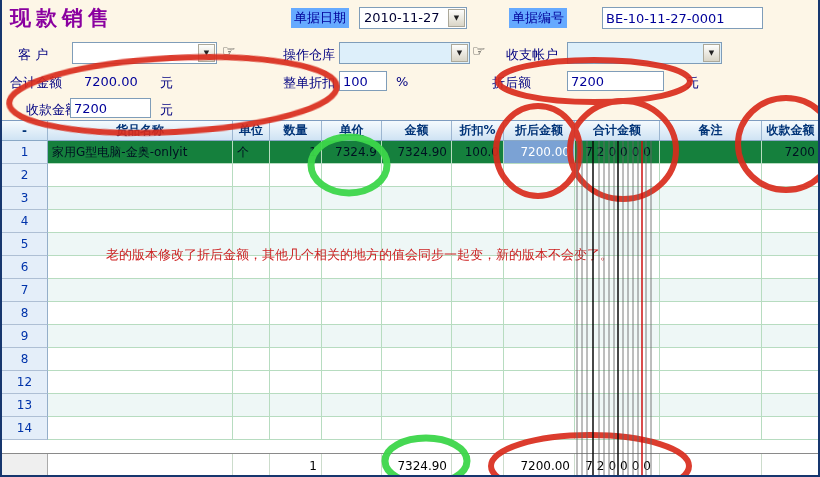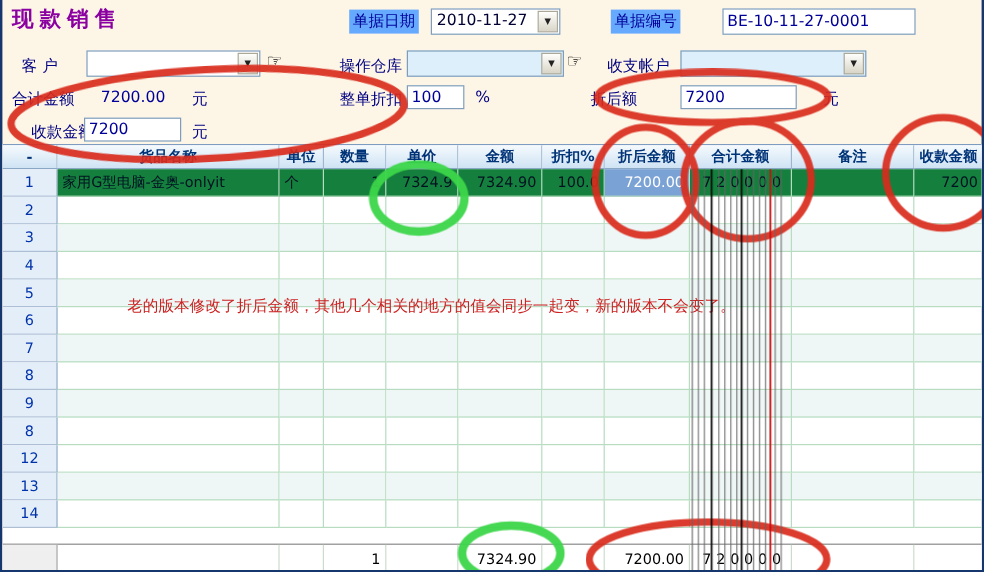--- a/index.html
+++ b/index.html
@@ -4,21 +4,21 @@
 <style>
   html,body { margin:0; padding:0; background:#fff; }
   body { font-family:"DejaVu Sans","Liberation Sans",sans-serif; }
   #window {
     position:relative; width:820px; height:477px; overflow:hidden;
     background:#fdf6e7;
     border-left:2px solid #16366e; border-right:2px solid #16366e; border-bottom:2px solid #16366e;
     box-sizing:border-box;
   }
   .abs { position:absolute; }
-  .title { font-size:18px; font-weight:bold; color:#8a00a0; letter-spacing:5px; }
+  .title { font-size:21px; font-weight:bold; color:#8a00a0; letter-spacing:5px; }
   .flabel { font-size:13px; color:#000080; white-space:nowrap; }
   .hlabel { font-size:13px; color:#000099; background:#66aaff; padding:1px 3px; white-space:nowrap; }
   .yuan { font-size:13px; color:#000080; }
   .staticval { font-size:13px; color:#000099; }
   .tbox {
     background:#fff; border:1px solid #7f9db9; box-sizing:border-box;
     font-size:13px; color:#000099; padding:2px 3px; font-family:inherit;
   }
   .combo { background:#fff; border:1px solid #7f9db9; box-sizing:border-box; }
   .combo.blue { background:#ddeffa; }

